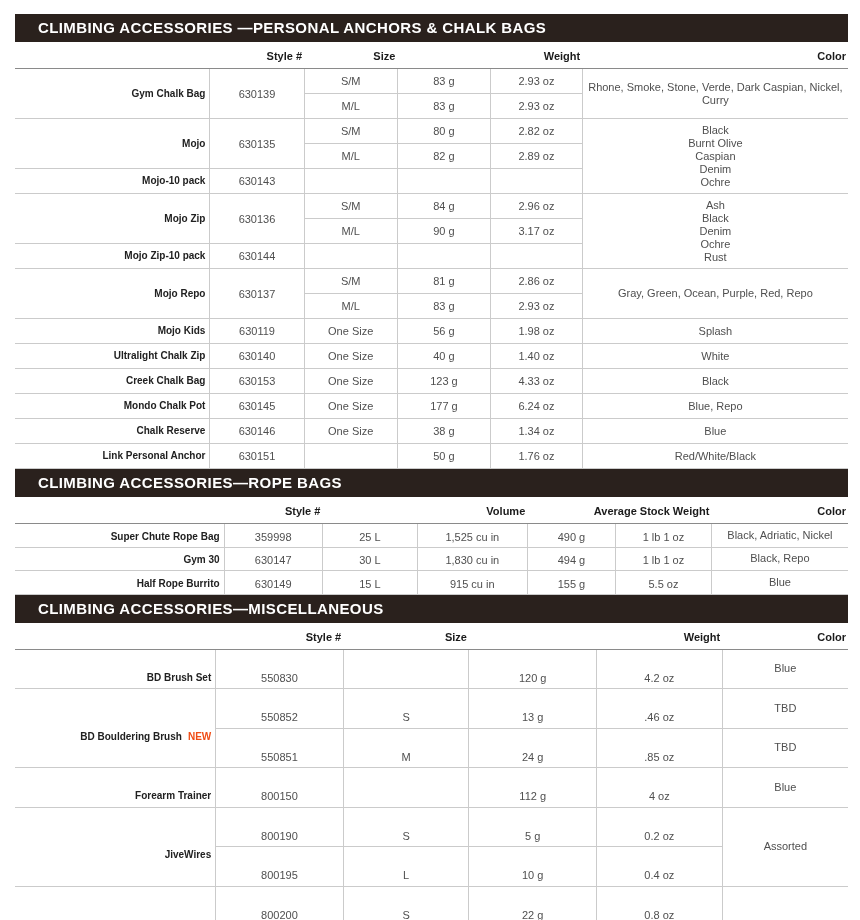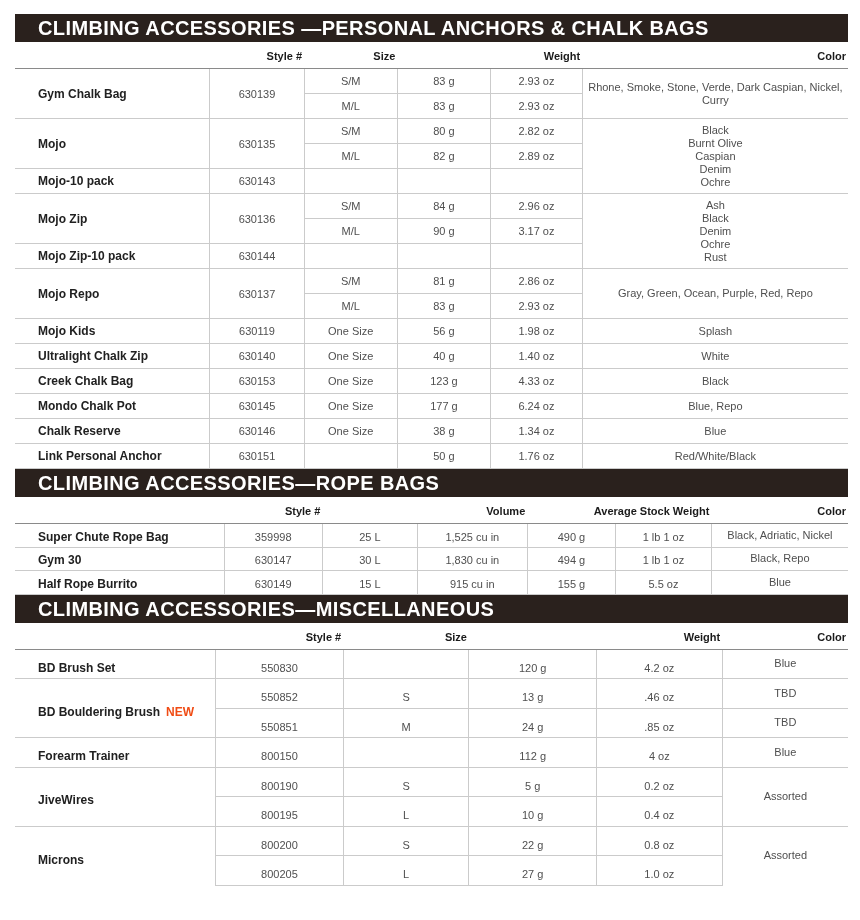--- a/index.html
+++ b/index.html
@@ -14,21 +14,21 @@
   }
   html,body{margin:0;padding:0;background:#ffffff;}
   body{
     font-family:"Liberation Sans","DejaVu Sans",sans-serif;
     width:860px;height:920px;overflow:hidden;box-sizing:border-box;
   }
   .page{padding:14px 12px 0 15px;box-sizing:border-box;width:860px;}
   .section-bar{
     background:var(--bar-bg);
     color:var(--bar-text);
-    font-size:20px;
+    font-size:15px;
     font-weight:bold;
     letter-spacing:0.4px;
     padding:6px 8px 6px 23px;
     line-height:16px;
   }
   table.spec{
     width:100%;
     border-collapse:collapse;
     table-layout:fixed;
   }
@@ -47,30 +47,30 @@
     text-align:center;
     vertical-align:middle;
     padding:5px 4px;
     border-top:1px solid var(--border);
     border-left:1px solid var(--border);
     line-height:14px;
     white-space:pre-line;
     overflow:hidden;
   }
   table.spec td.name{
-    text-align:left;
+    text-align:right;
     font-weight:bold;
     color:var(--name-text);
-    font-size:12px;
+    font-size:10px;
     padding-left:23px;
     border-left:none;
   }
   table.spec td.colorcell{line-height:13px;padding-top:4px;padding-bottom:4px;}
   table.spec tbody tr:last-child td{border-bottom:1px solid var(--border);}
-  table.compact td{padding-top:11px;padding-bottom:3.5px;}
+  table.compact td{padding-top:21px;padding-bottom:3.5px;}
   table.mid td{padding-top:5.5px;padding-bottom:3px;}
   .badge{color:var(--new);font-weight:bold;margin-left:6px;}
 </style>
 </head>
 <body>
 
 <div class="page">
 
   <div class="section-bar">
     <span>CLIMBING ACCESSORIES —PERSONAL ANCHORS &amp; CHALK BAGS</span>

